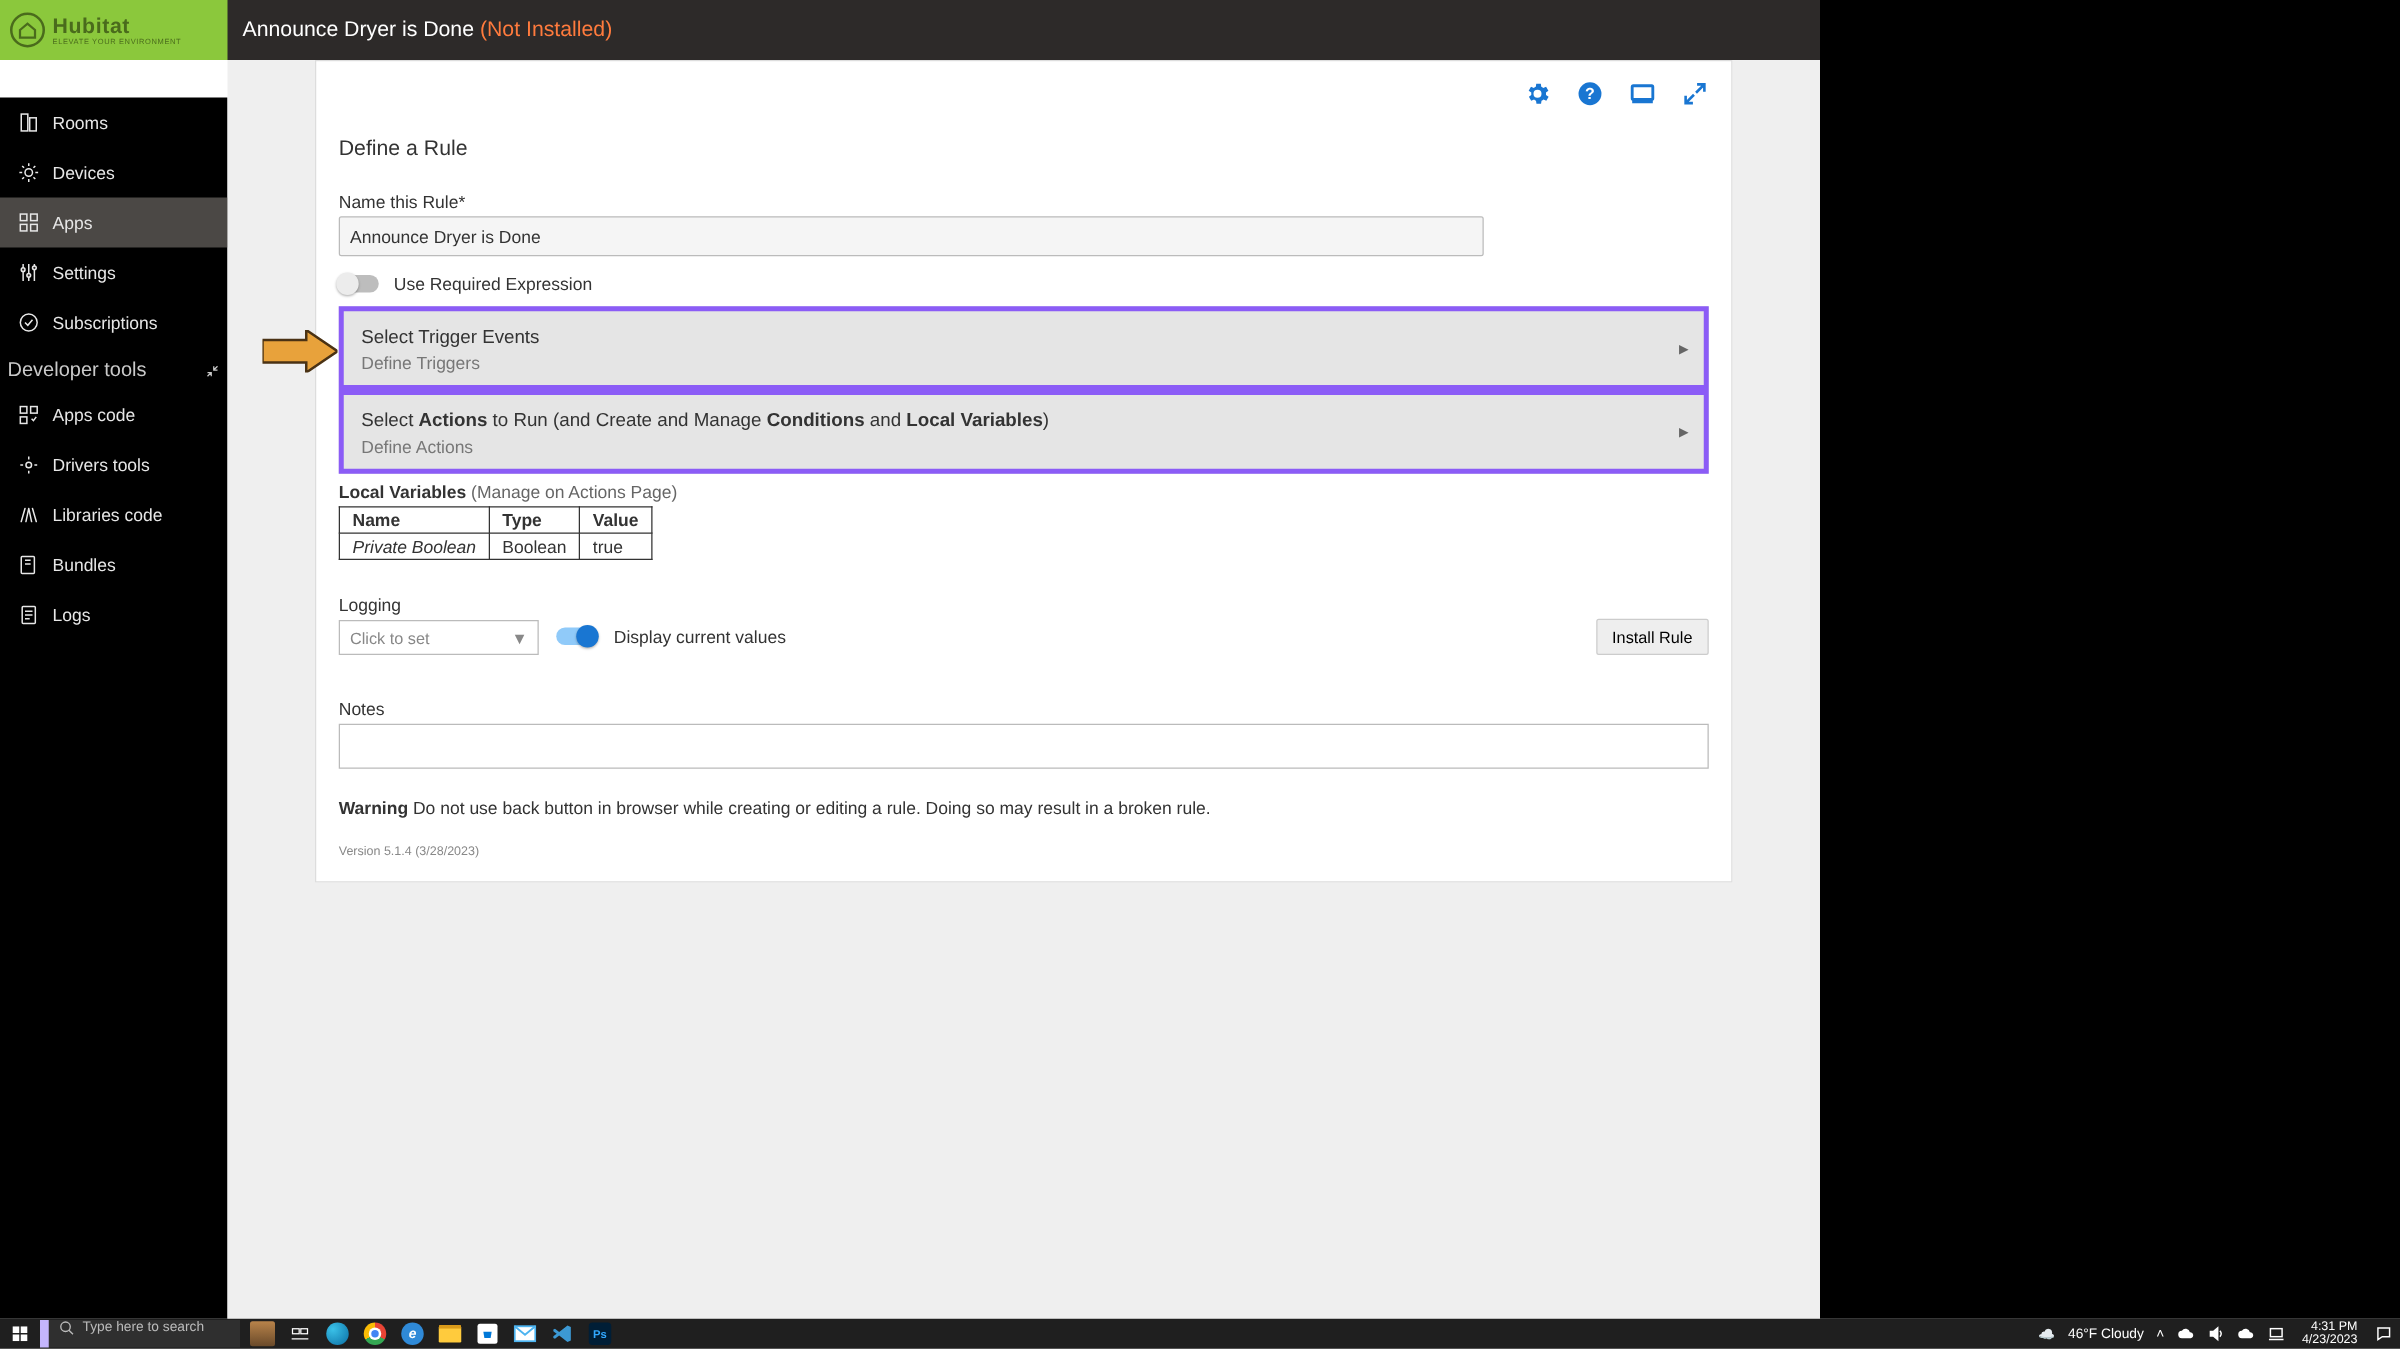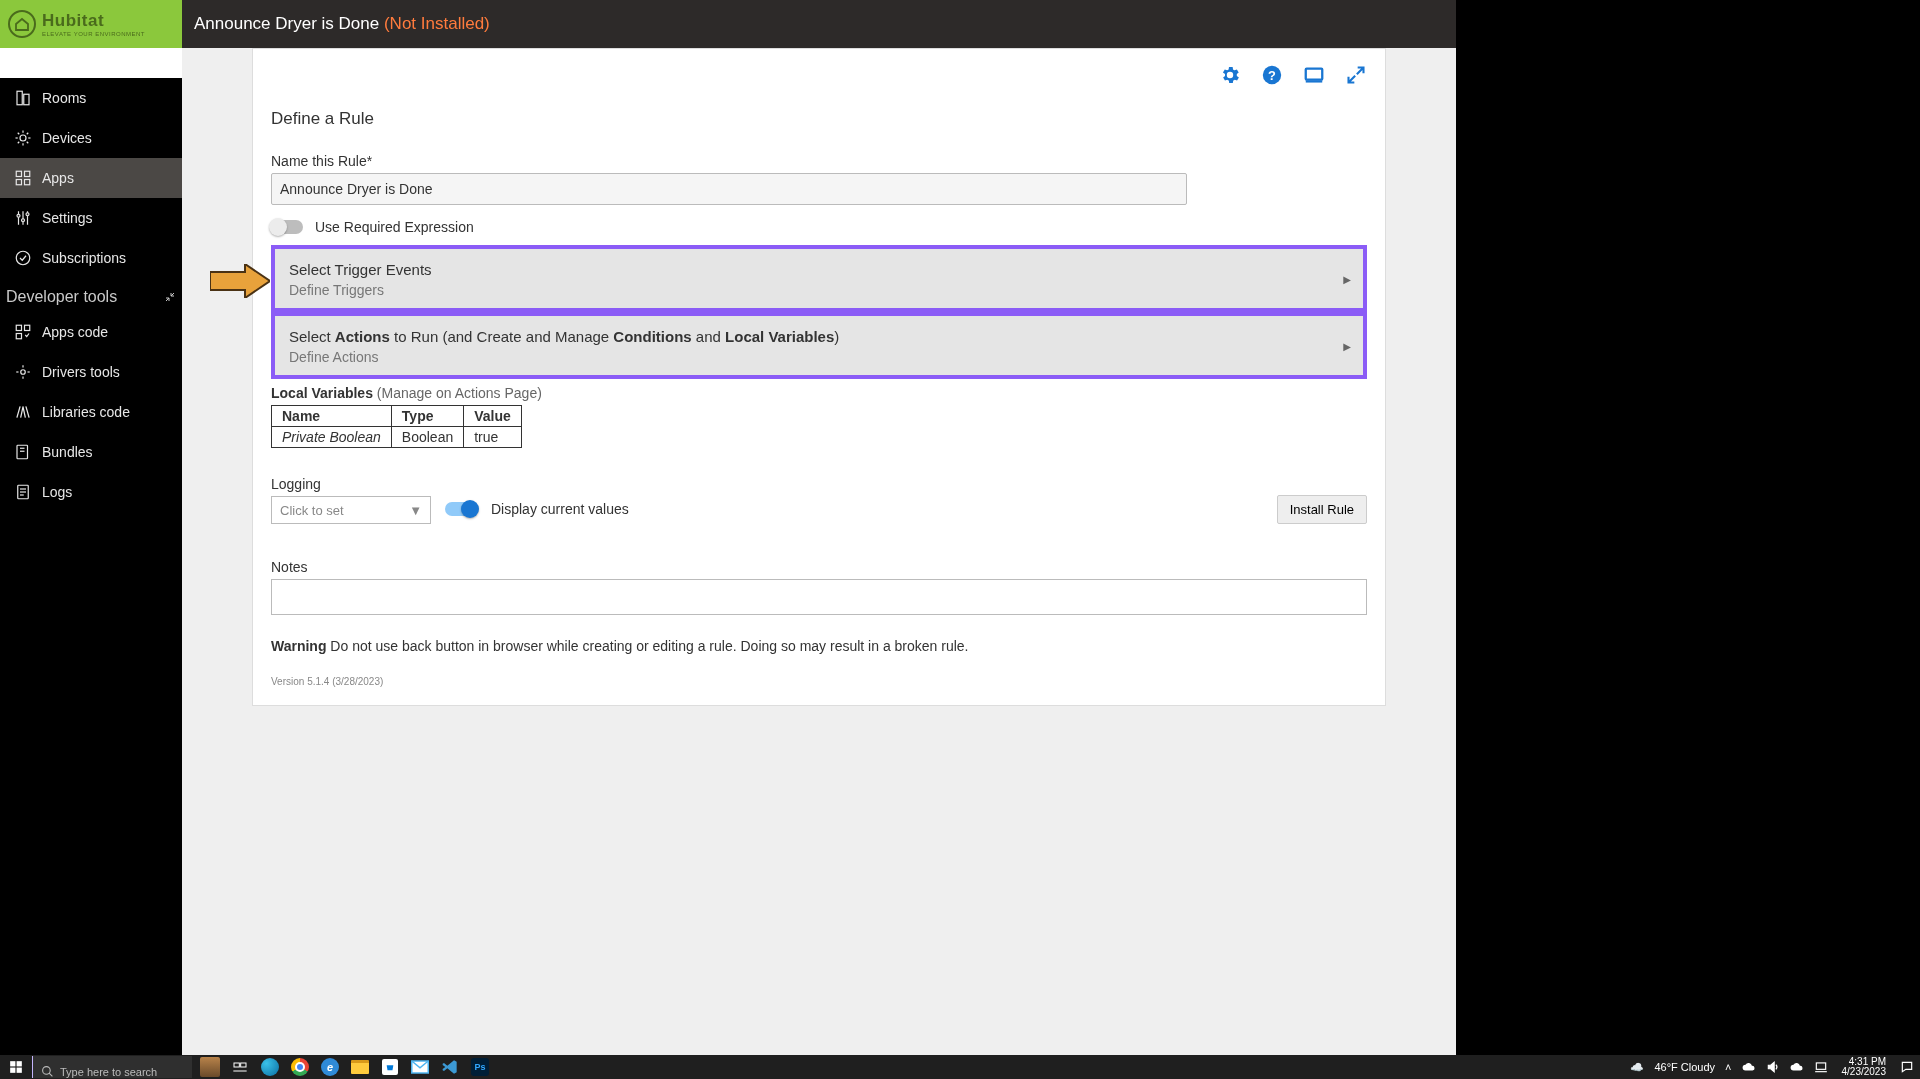--- a/index.html
+++ b/index.html
@@ -66,21 +66,21 @@
 
 .version { font-size: 10px; color: #888; margin-top: 22px; }
 
 .footer-buttons { display: flex; justify-content: space-between; margin-top: 24px; align-items: center; }
 .remove-btn { background: #e53935; color: #fff; border: none; padding: 7px 14px; font-size: 13px; cursor: pointer; border-radius: 2px; }
 .done-btn { background: #eee; border: 1px solid #ccc; padding: 7px 16px; font-size: 13px; cursor: pointer; border-radius: 2px; }
 
 
 .taskbar { position: absolute; bottom: 0; left: 0; right: 0; height: 24px; background: #1f1f1f; display: flex; align-items: center; color: #fff; font-size: 11px; }
 .taskbar .start { width: 32px; height: 24px; display: flex; align-items: center; justify-content: center; }
-.taskbar .search { width: 160px; height: 22px; background: #2f2f2f; display: flex; align-items: flex-end; gap: 6px; padding: 0 8px; color: #bbb; border-left: 1px solid #c4b5fd; }
+.taskbar .search { width: 160px; height: 22px; background: #2f2f2f; display: flex; align-items: flex-start; gap: 6px; padding: 0 8px; color: #bbb; border-left: 7px solid #c4b5fd; }
 .taskbar .apps { display: flex; align-items: center; gap: 2px; padding: 0 4px; }
 .taskbar .app-ic { width: 28px; height: 24px; display: flex; align-items: center; justify-content: center; }
 .taskbar .tray { margin-left: auto; display: flex; align-items: center; gap: 10px; padding: 0 6px; }
 .taskbar .clock { text-align: right; line-height: 1; padding: 0 4px; }
 .taskbar .clock div { font-size: 10px; }
 
 svg { display: block; }
 
 
 .content-wrap { background: #efefef; }

